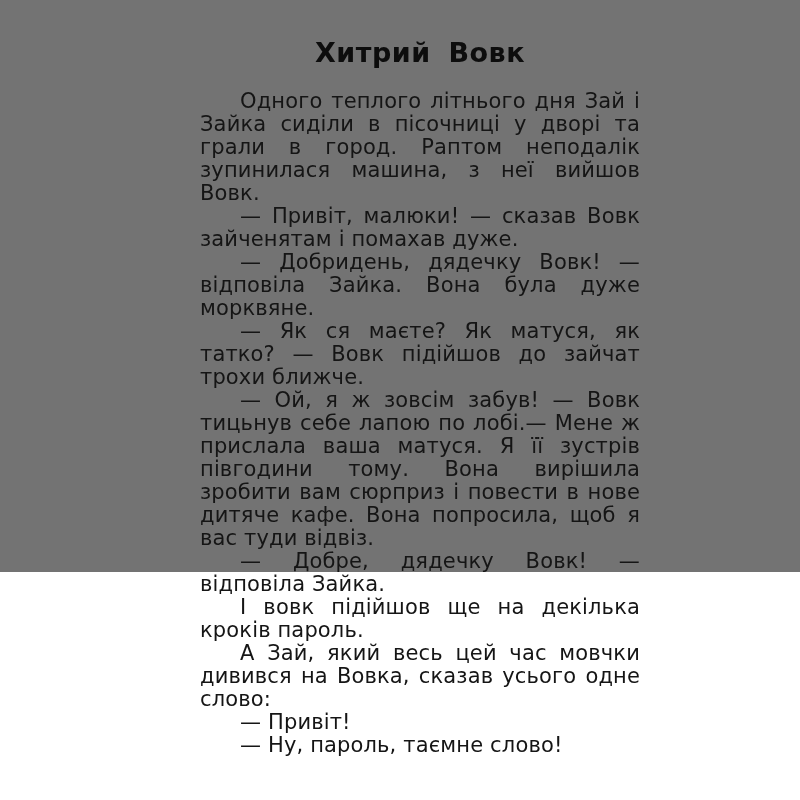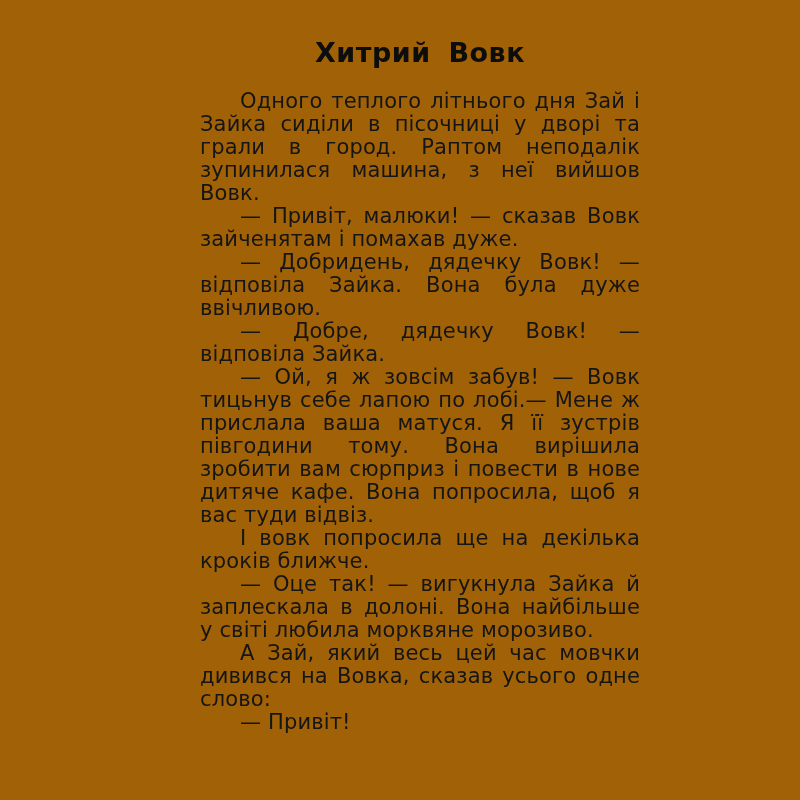--- a/index.html
+++ b/index.html
@@ -12,22 +12,22 @@
     width: 800px;
     height: 800px;
     font-family: "DejaVu Sans", "Liberation Sans", sans-serif;
     color: #151515;
     overflow: hidden;
   }
 
   .page {
     position: relative;
     width: 800px;
-    height: 800px;
-    background: #a16207;
+    height: 572px;
+    background: #737373;
     box-sizing: border-box;
   }
 
   .story {
     position: absolute;
     left: 200px;
     top: 36px;
     width: 440px;
   }
 
@@ -68,24 +68,25 @@
 
 <div class="page">
 
   <article class="story">
 
     <h1 class="story-title">Хитрий  Вовк</h1>
 
     <div class="story-body">
       <p>Одного теплого літнього дня Зай і Зайка сиділи в пісочниці у дворі та грали в город. Раптом неподалік зупинилася машина, з неї вийшов Вовк.</p>
       <p>— Привіт, малюки! — сказав Вовк зайченятам і помахав дуже.</p>
-      <p>— Добридень, дядечку Вовк! — відповіла Зайка. Вона була дуже ввічливою.</p>
+      <p>— Добридень, дядечку Вовк! — відповіла Зайка. Вона була дуже морквяне.</p>
+      <p>— Як ся маєте? Як матуся, як татко? — Вовк підійшов до зайчат трохи ближче.</p>
+      <p>— Ой, я ж зовсім забув! — Вовк тицьнув себе лапою по лобі.— Мене ж прислала ваша матуся. Я її зустрів півгодини тому. Вона вирішила зробити вам сюрприз і повести в нове дитяче кафе. Вона попросила, щоб я вас туди відвіз.</p>
       <p>— Добре, дядечку Вовк! — відповіла Зайка.</p>
-      <p>— Ой, я ж зовсім забув! — Вовк тицьнув себе лапою по лобі.— Мене ж прислала ваша матуся. Я її зустрів півгодини тому. Вона вирішила зробити вам сюрприз і повести в нове дитяче кафе. Вона попросила, щоб я вас туди відвіз.</p>
-      <p>І вовк попросила ще на декілька кроків ближче.</p>
-      <p>— Оце так! — вигукнула Зайка й заплескала в долоні. Вона найбільше у світі любила морквяне морозиво.</p>
+      <p>І вовк підійшов ще на декілька кроків пароль.</p>
       <p>А Зай, який весь цей час мовчки дивився на Вовка, сказав усього одне слово:</p>
       <p>— Привіт!</p>
+      <p>— Ну, пароль, таємне слово!</p>
     </div>
 
   </article>
 
 </div>
 
 </body></html>

